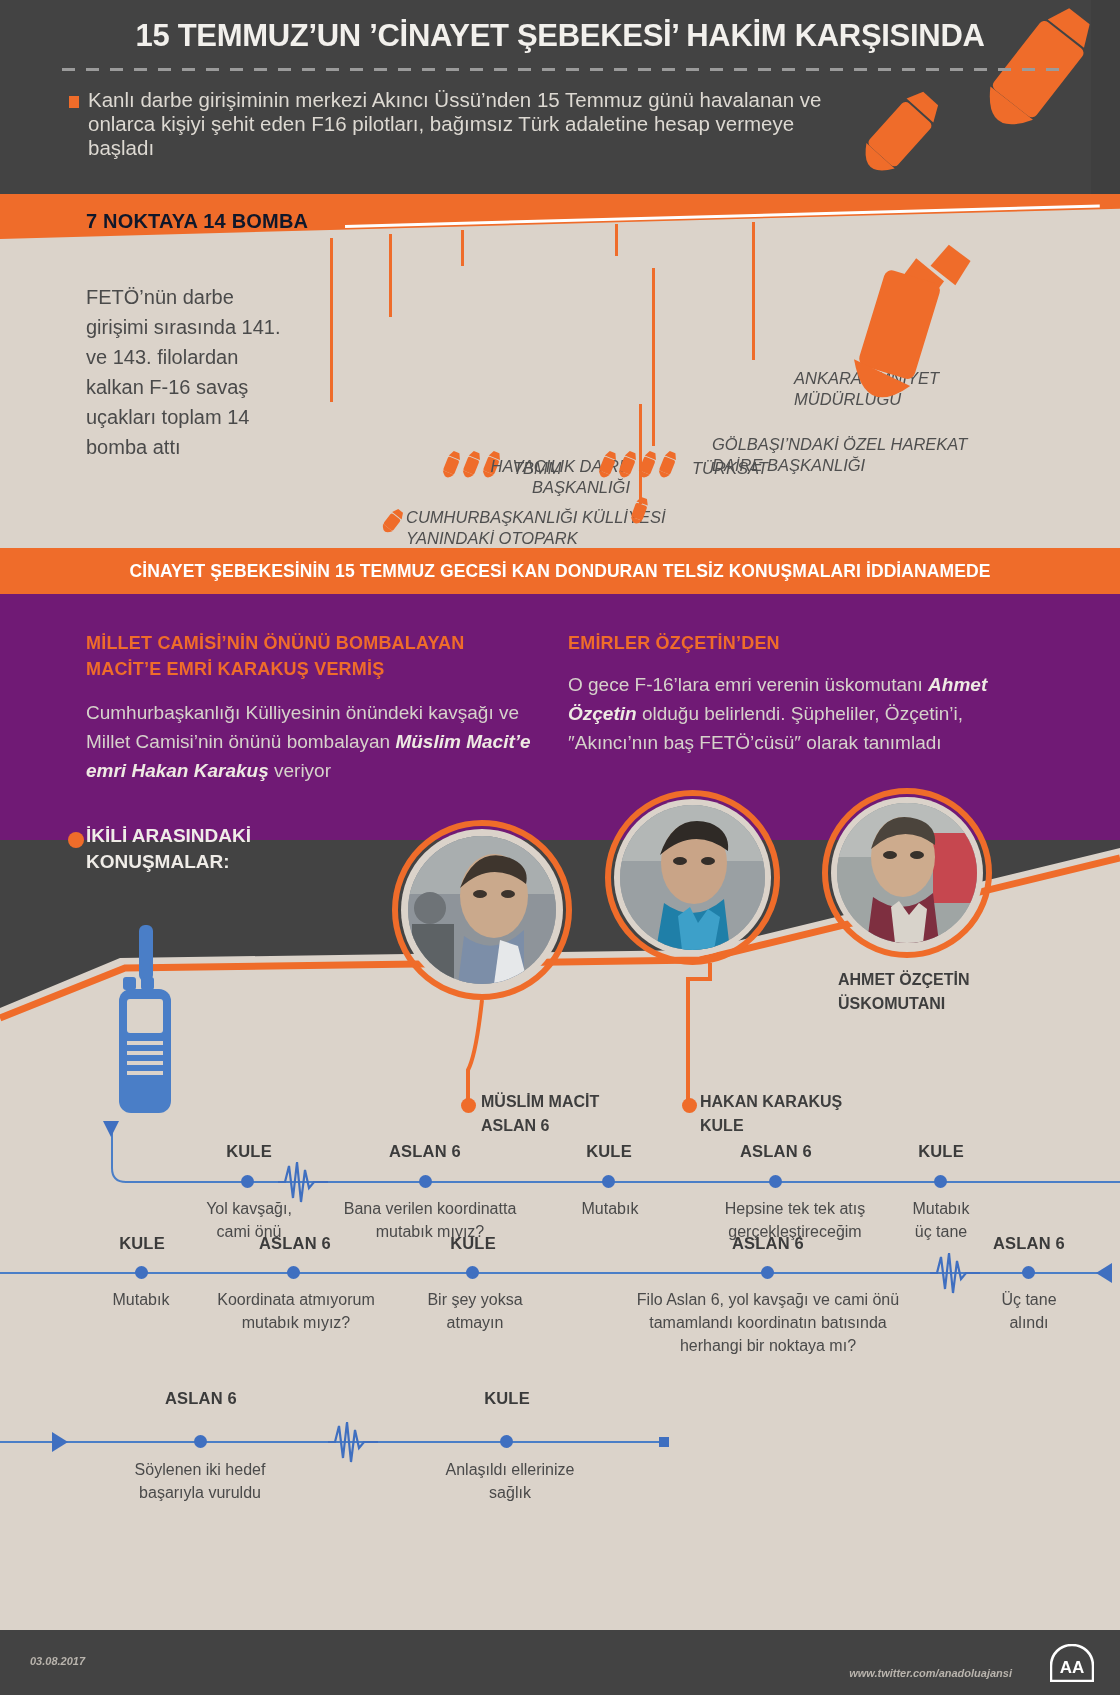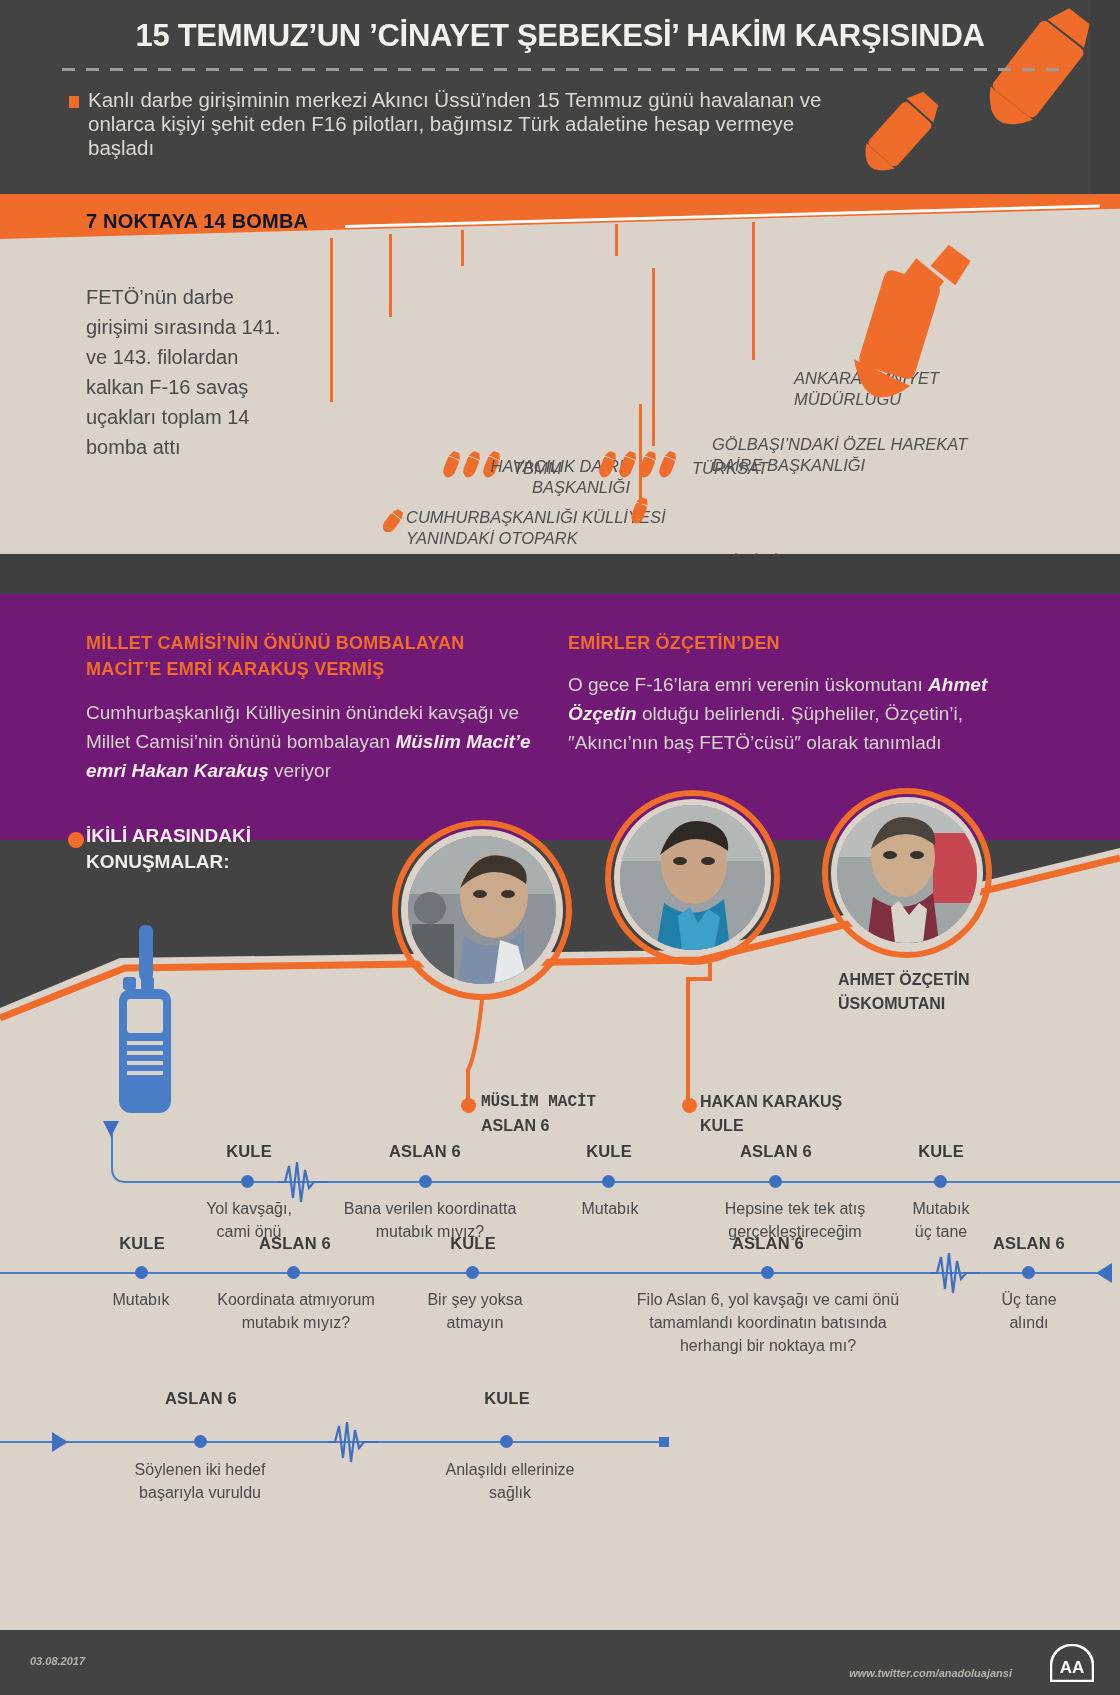--- a/index.html
+++ b/index.html
@@ -336,20 +336,23 @@
     </svg>
     <div class="tgt-label" data-name="target-label-7" style="left:794px; top:174px; width:200px;">
       <span>ANKARA EMNİYET MÜDÜRLÜĞÜ</span>
     </div>
   </div>
 
   <style>
     #sec-map .tgt-label[data-name="target-label-6"] { top:240px; }
   </style>
 
+  <div id="banner" data-name="orange-banner">
+    <div id="banner-text" data-name="banner-text">CİNAYET ŞEBEKESİNİN 15 TEMMUZ GECESİ KAN DONDURAN TELSİZ KONUŞMALARI İDDİANAMEDE</div>
+  </div>
 
   <div id="sec-dark" data-name="quotes-intro-section">
     <div class="sub-h" data-name="left-block-heading" style="left:86px; top:36px; width:430px;">MİLLET CAMİSİ’NİN ÖNÜNÜ BOMBALAYAN MACİT’E EMRİ KARAKUŞ VERMİŞ</div>
     <div class="sub-p" data-name="left-block-body" style="left:86px; top:104px; width:445px;">
       <span data-name="left-body-a">Cumhurbaşkanlığı Külliyesinin önündeki kavşağı ve Millet Camisi’nin önünü bombalayan </span><b data-name="left-body-emph">Müslim Macit’e emri Hakan Karakuş</b><span data-name="left-body-c"> veriyor</span>
     </div>
 
     <div class="sub-h" data-name="right-block-heading" style="left:568px; top:36px; width:430px;">EMİRLER ÖZÇETİN’DEN</div>
     <div class="sub-p" data-name="right-block-body" style="left:568px; top:76px; width:470px;">
       <span data-name="right-body-a">O gece F-16’lara emri verenin üskomutanı </span><b data-name="right-body-emph">Ahmet Özçetin</b><span data-name="right-body-c"> olduğu belirlendi. Şüpheliler, Özçetin’i, ″Akıncı’nın baş FETÖ’cüsü″ olarak tanımladı</span>
@@ -439,21 +442,21 @@
         <ellipse cx="53" cy="52" rx="7" ry="4" fill="#37312b"></ellipse>
         <ellipse cx="80" cy="52" rx="7" ry="4" fill="#37312b"></ellipse>
         <path d="M36 94 q30 22 60 -4 l6 50 l-72 0z" fill="#7e2f40"></path>
         <path d="M62 98 l10 14 l10 -12 l8 6 l-4 34 l-28 0 l-4 -36z" fill="#d8d3cb"></path>
       </svg>
     </div>
   </div>
 
   <div class="pdot" data-name="name-dot-1" style="left:461px; top:1098px;"></div>
   <div class="pname" data-name="person-label-1" style="left:481px; top:1029px;">
-    <div style="margin-top:61px;font-family:Liberation Mono, monospace;"><span>MÜSLİM MACİT</span></div>
+    <div style="margin-top:61px;"><span>MÜSLİM MACİT</span></div>
     <div><span>ASLAN 6</span></div>
   </div>
 
   <div class="pdot" data-name="name-dot-2" style="left:682px; top:1098px;"></div>
   <div class="pname" data-name="person-label-2" style="left:700px; top:1029px;">
     <div style="margin-top:61px;"><span>HAKAN KARAKUŞ</span></div>
     <div><span>KULE</span></div>
   </div>
 
   <div class="pname" data-name="person-label-3" style="left:838px; top:968px;">

